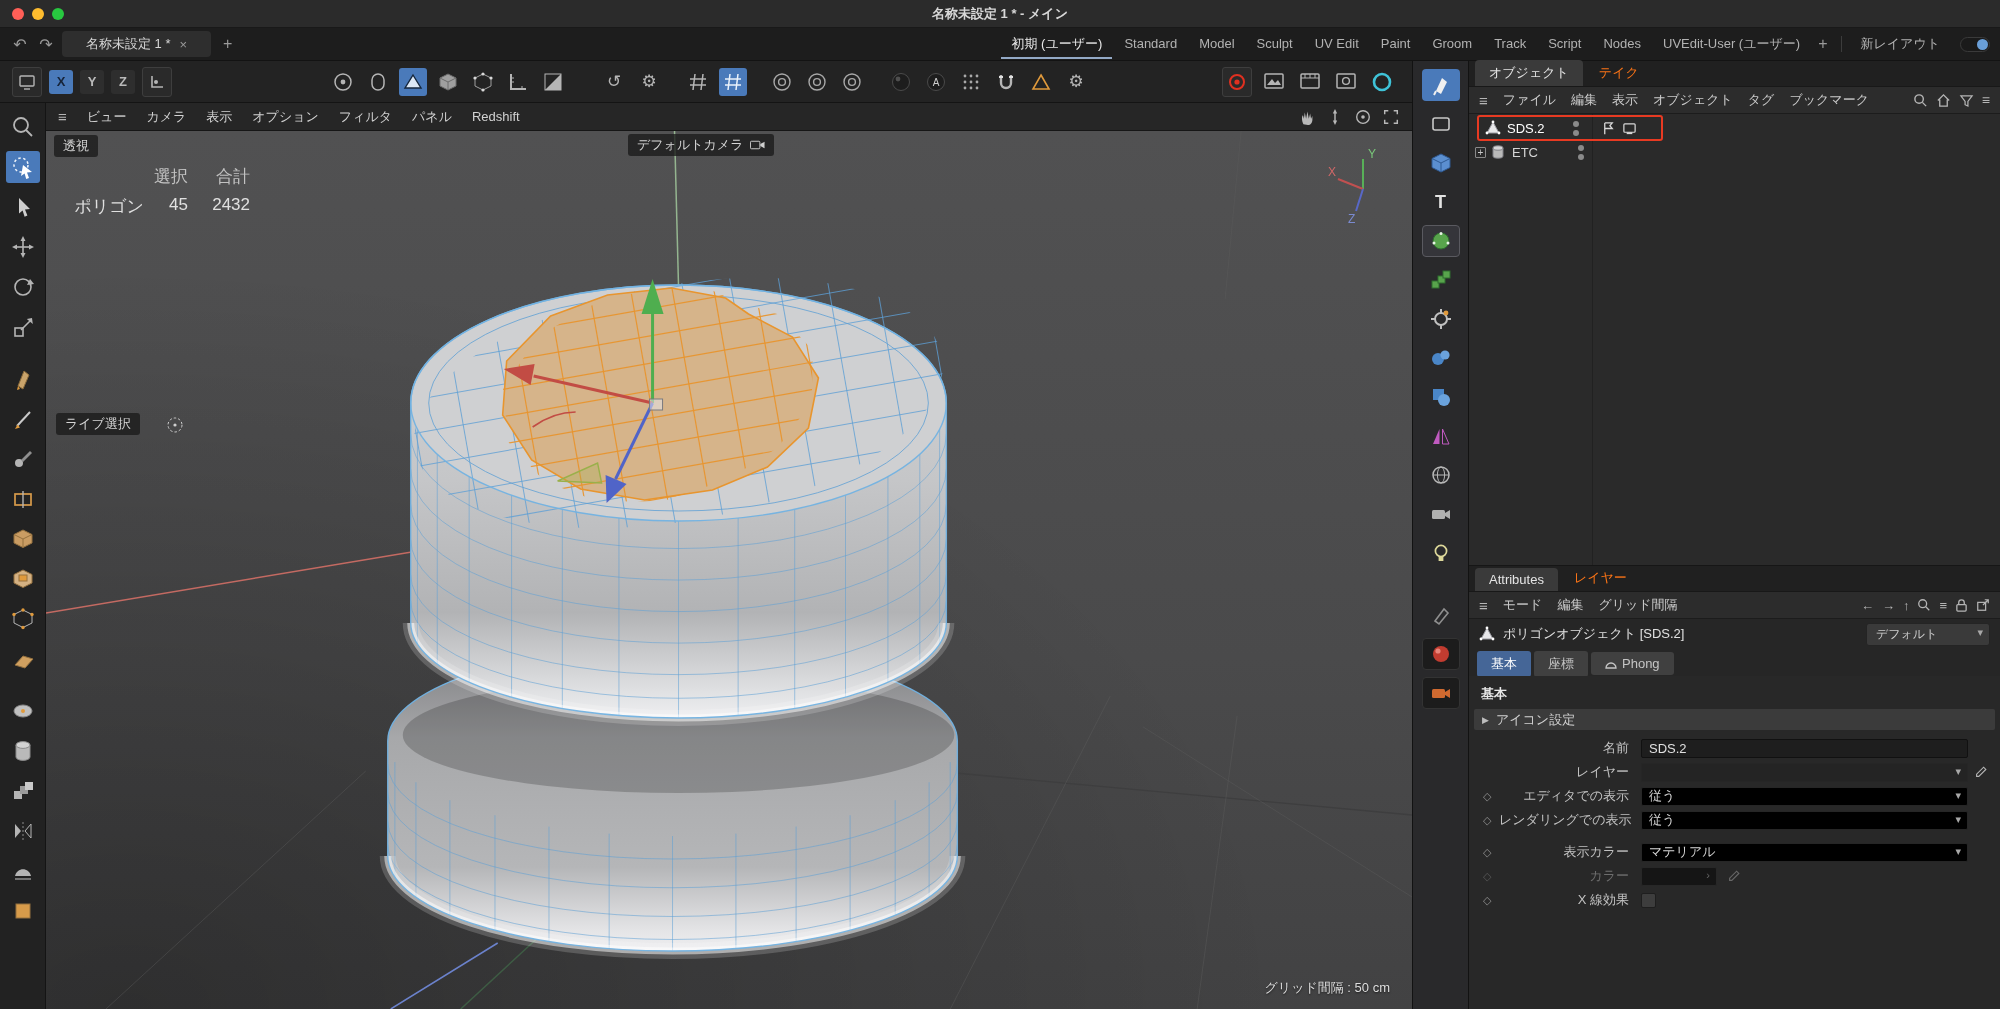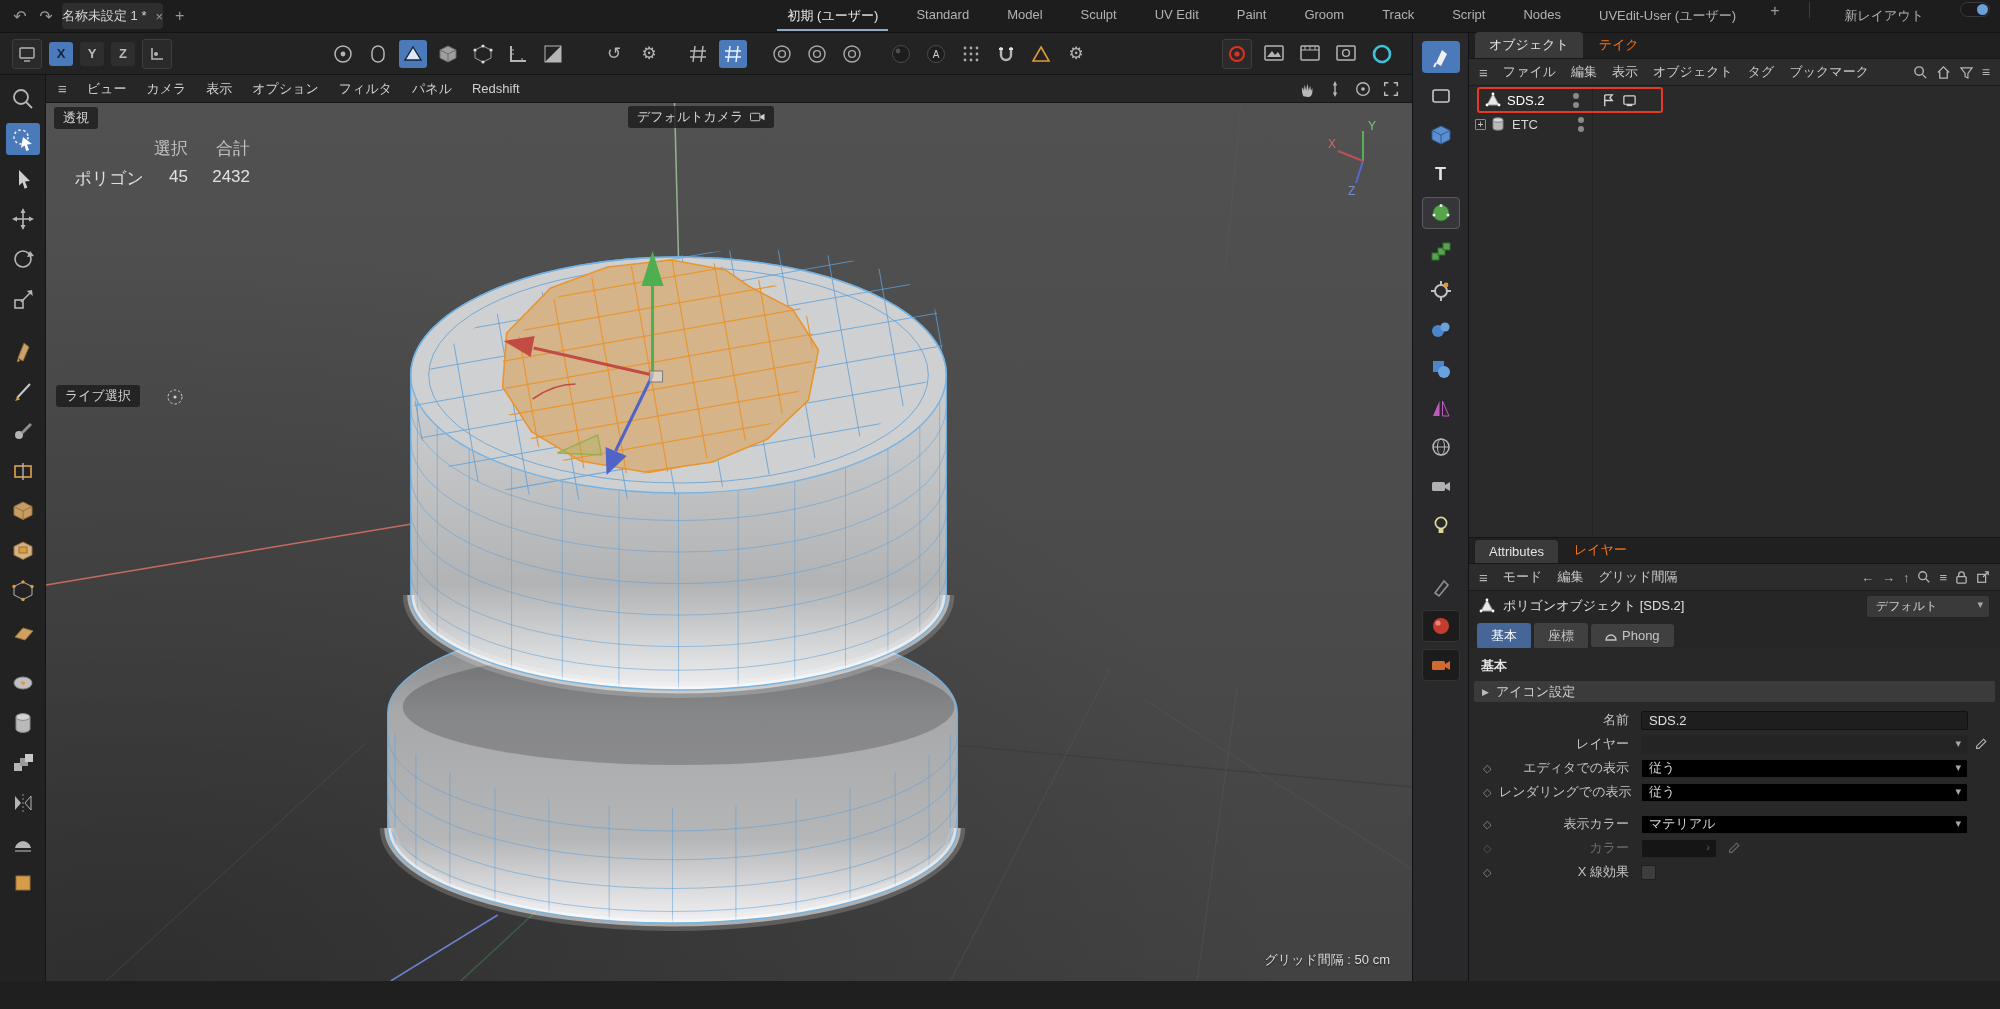--- a/index.html
+++ b/index.html
@@ -9,24 +9,24 @@
   
   .titlebar{height:28px;background:#2b2b2b;border-bottom:1px solid #191919;display:flex;align-items:center;justify-content:center;position:relative;}
   .traffic{position:absolute;left:12px;top:8px;display:flex;gap:8px;}
   .tdot{width:12px;height:12px;border-radius:50%;}
   .t-red{background:#ff5f57}.t-yel{background:#febc2e}.t-grn{background:#28c840}
   .wtitle{font-size:13px;font-weight:bold;color:#d8d8d8;}
 
   
   .tabbar{height:33px;background:#1d1d1d;border-bottom:1px solid #131313;display:flex;align-items:center;padding:0 10px;gap:6px;}
   .hist{color:#9a9a9a;font-size:16px;width:20px;text-align:center;cursor:default;}
-  .doctab{display:flex;align-items:center;gap:9px;background:#2e2e2e;border-radius:4px;padding:4px 0;font-size:13px;color:#d6d6d6;}
+  .doctab{display:flex;align-items:center;gap:9px;background:#2e2e2e;border-radius:4px;padding:4px 24px;font-size:13px;color:#d6d6d6;}
   .doctab .x{color:#9a9a9a;font-size:13px;}
   .addtab{color:#9a9a9a;font-size:16px;padding:0 6px;}
-  .layouts{margin-left:auto;display:flex;gap:18px;}
+  .layouts{margin-left:auto;display:flex;align-items:center;gap:2px;}
   .ltab{padding:5px 10px 4px;font-size:13px;color:#b2b2b2;border-bottom:2px solid transparent;white-space:nowrap;}
   .ltab.active{color:#e9e9e9;border-bottom:2px solid #93a9c6;}
   .vsep{width:1px;height:16px;background:#3c3c3c;margin:0 6px;}
   .toggle{width:30px;height:15px;border-radius:8px;background:#1a1a1a;border:1px solid #3a3a3a;position:relative;margin-left:8px;}
   .toggle .knob{position:absolute;right:1px;top:1px;width:11px;height:11px;border-radius:50%;background:#6a9fd8;}
 
   
   .workspace{display:flex;height:948px;}
   .main-left{width:1413px;display:flex;flex-direction:column;border-right:1px solid #121212;}
 
@@ -128,20 +128,28 @@
   .dim{opacity:.45;}
   .gap-row{height:8px;}
 
   svg{display:block;}
 </style>
 </head>
 <body>
 
 <div id="app">
 
+  <div class="titlebar">
+    <div class="traffic">
+      <span class="tdot t-red"></span>
+      <span class="tdot t-yel"></span>
+      <span class="tdot t-grn"></span>
+    </div>
+    <div class="wtitle">名称未設定 1 * - メイン</div>
+  </div>
 
   <div class="tabbar">
     <span class="hist">↶</span>
     <span class="hist">↷</span>
     <div class="doctab">
       <span>名称未設定 1 *</span>
       <span class="x">×</span>
     </div>
     <span class="addtab">+</span>
     <div class="layouts">

